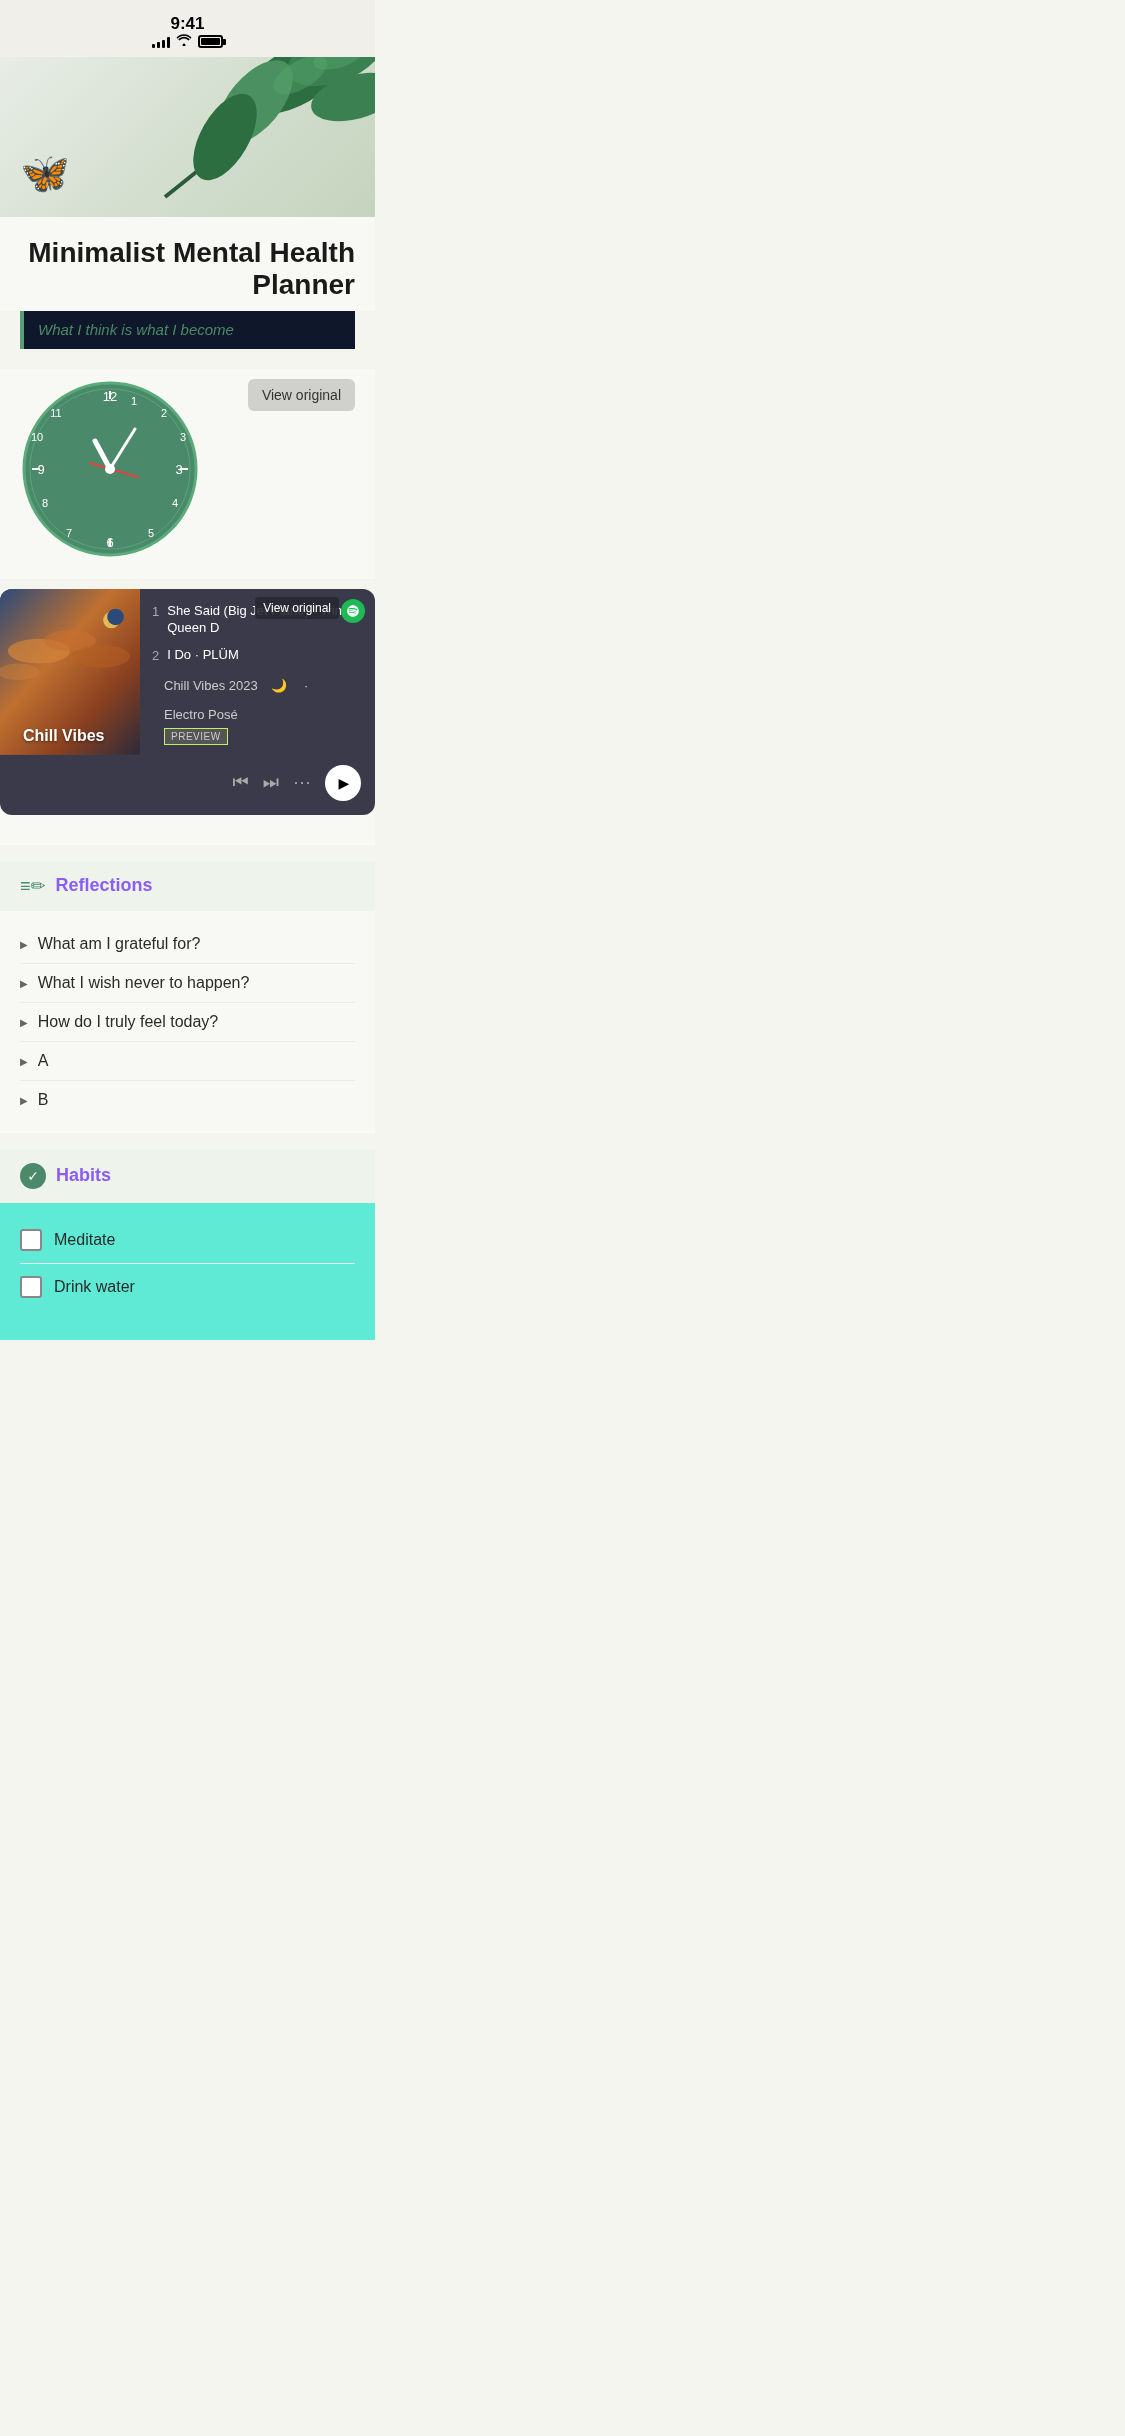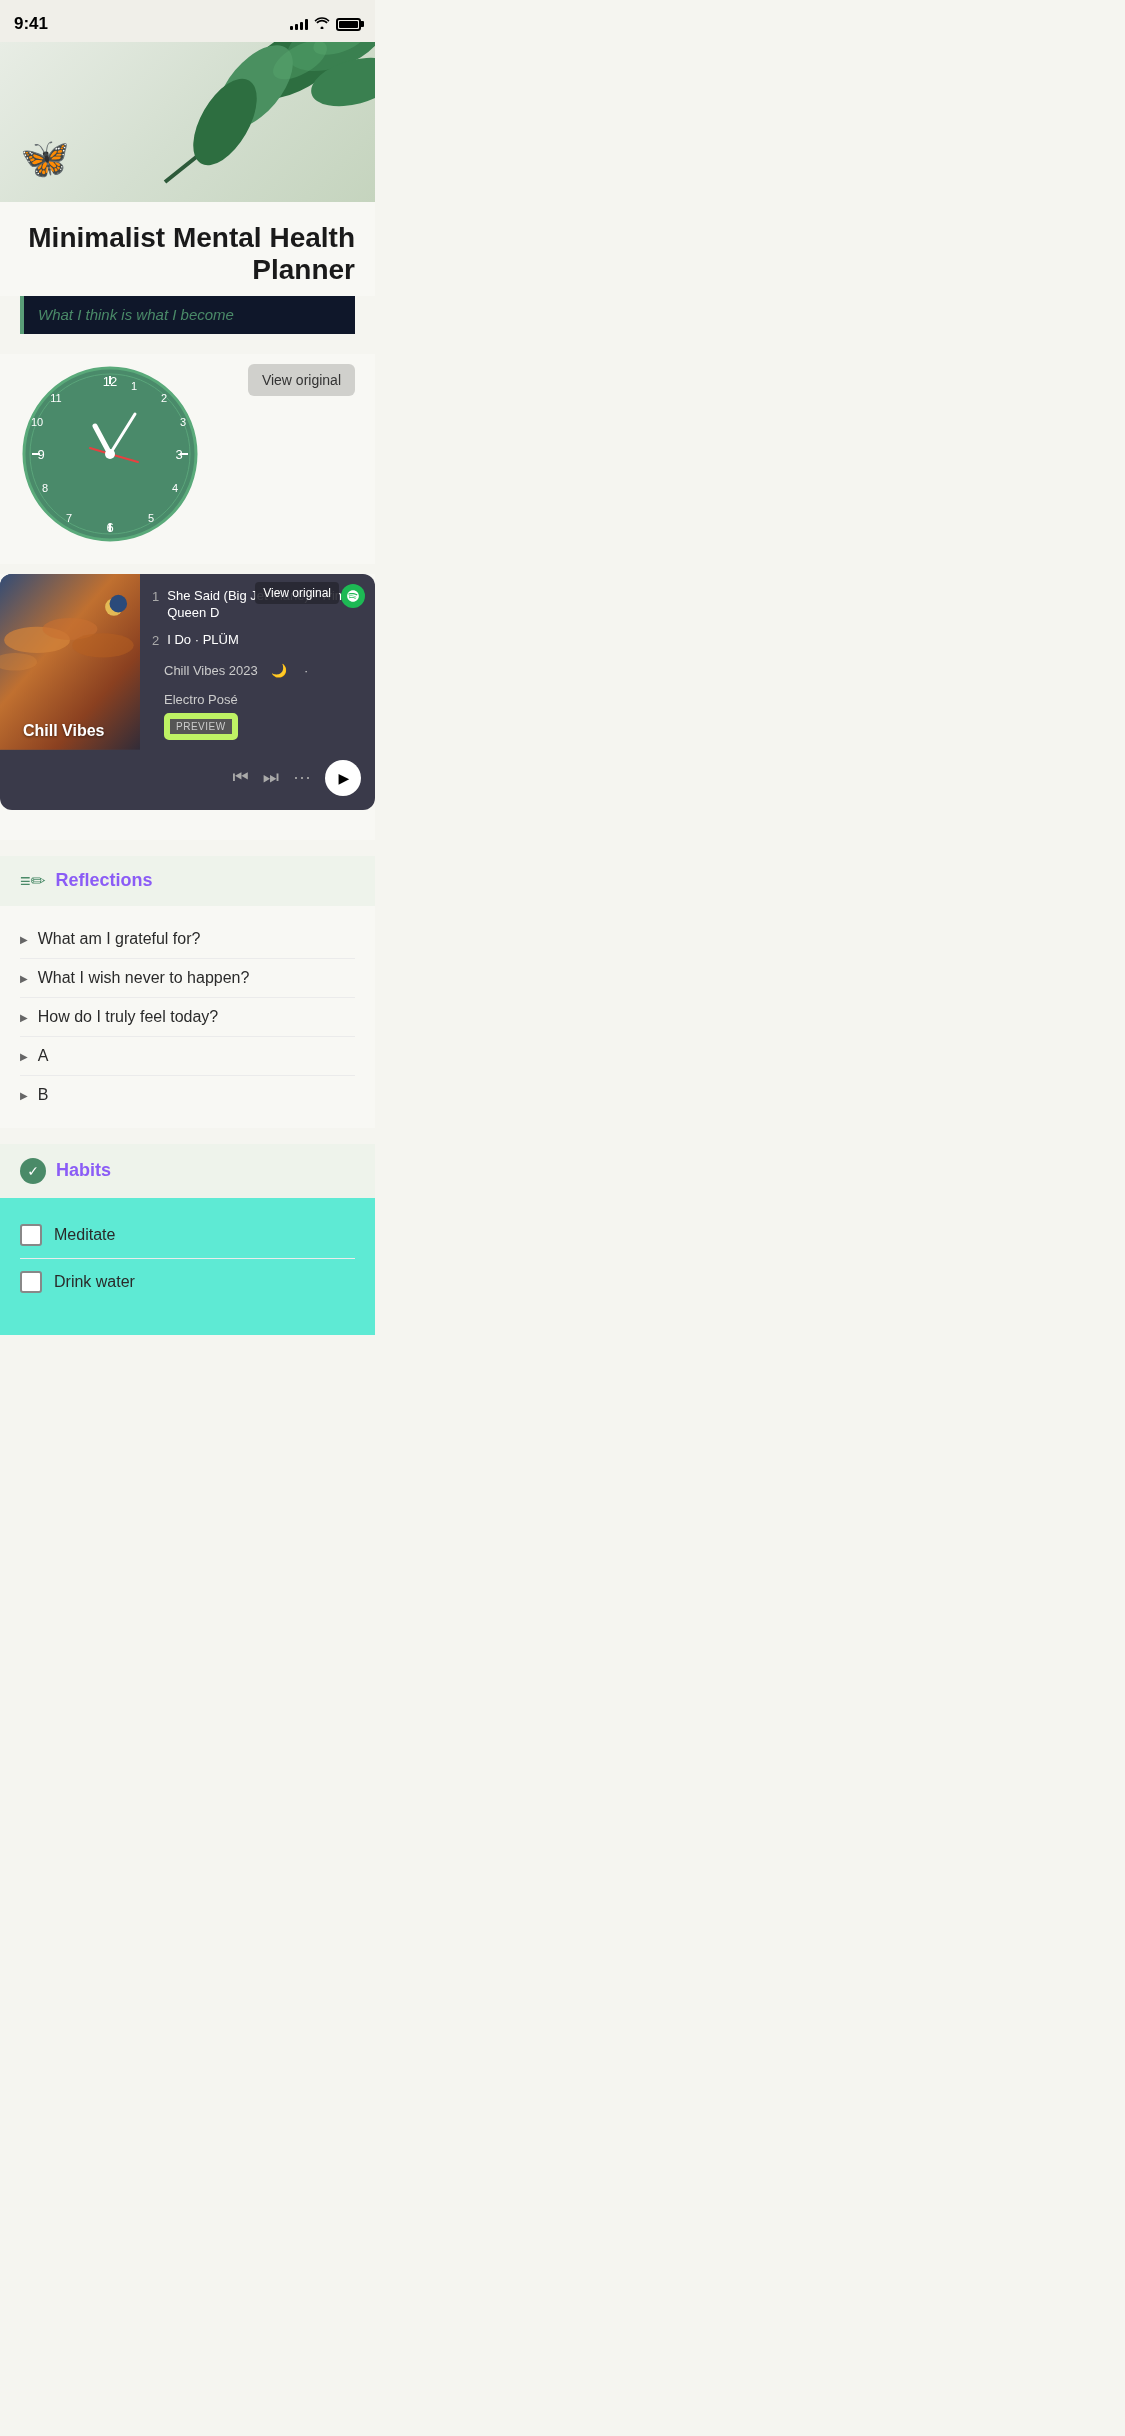--- a/index.html
+++ b/index.html
@@ -11,22 +11,23 @@
       width: 375px;
       min-height: 812px;
       overflow-x: hidden;
     }
 
     
     .status-bar {
       display: flex;
       justify-content: space-between;
       align-items: center;
-      padding: 14px 14px 8px;
+      padding: 14px 28px 8px;
       background: #f0efe9;
+      flex-direction: column;
     }
     .status-time {
       font-size: 17px;
       font-weight: 600;
       color: #000;
     }
     .status-icons {
       display: flex;
       align-items: center;
       gap: 6px;
@@ -202,22 +203,22 @@
       padding: 4px 12px 0;
       font-size: 13px;
       color: #ccc;
       display: flex;
       align-items: center;
       gap: 14px;
       flex-wrap: wrap;
     }
     .preview-badge {
       background: #555;
-      border: 6px solid #bef264;
-      border-radius: 5px;
+      border: 1px solid #bef264;
+      border-radius: 0;
       padding: 2px 6px;
       font-size: 10px;
       color: #ccc;
       letter-spacing: 0.5px;
     }
     .player-controls {
       display: flex;
       align-items: center;
       justify-content: flex-end;
       padding: 10px 14px 14px;

